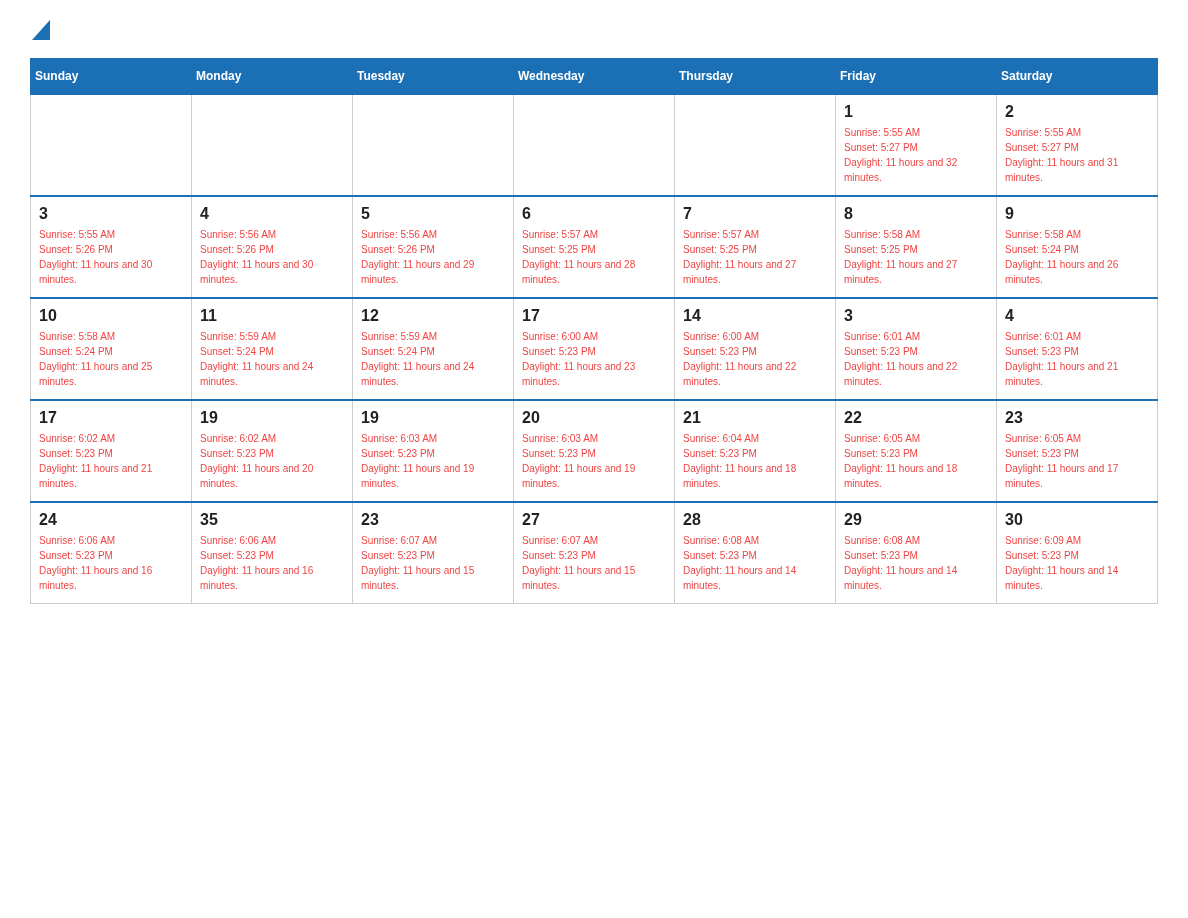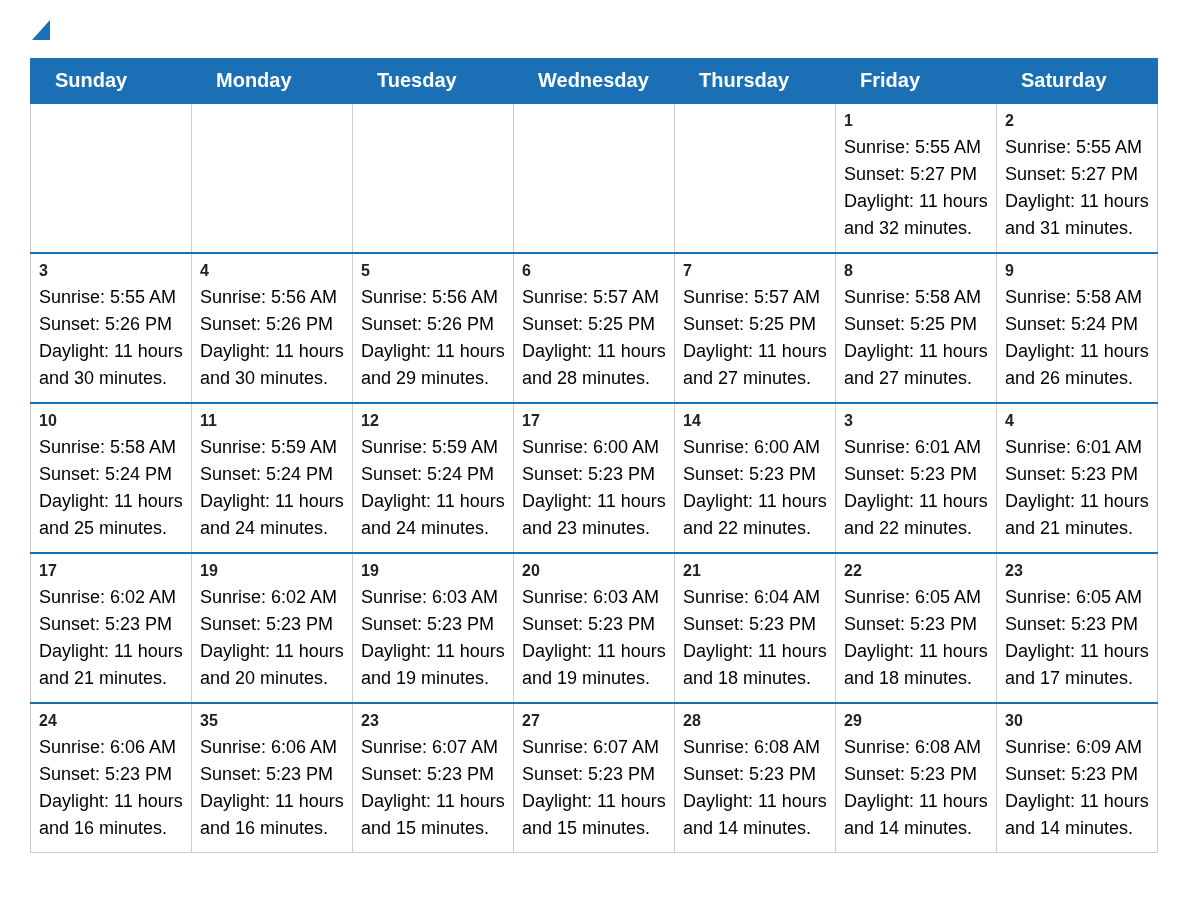--- a/index.html
+++ b/index.html
@@ -37,23 +37,23 @@
       color: #444;
     }
     .calendar {
       width: 100%;
       border-collapse: collapse;
       border: 1px solid #aaa;
     }
     .calendar th {
       background: #1a6fb5;
       color: #fff;
-      font-size: 20px;
-      font-weight: bold;
-      padding: 10px 24px;
+      font-size: 12px;
+      font-weight: bold;
+      padding: 10px 4px;
       text-align: left;
       border: 1px solid #1a6fb5;
     }
     .calendar td {
       vertical-align: top;
       padding: 8px 8px 10px 8px;
       border: 1px solid #ccc;
       width: 14.28%;
       min-height: 100px;
       font-size: 13px;
@@ -62,22 +62,22 @@
     .calendar tr.week-row td {
       border-top: 2px solid #1a6fb5;
     }
     .day-number {
       font-size: 16px;
       font-weight: bold;
       color: #222;
       margin-bottom: 4px;
     }
     .day-info {
-      font-size: 18px;
-      color: #000000;
+      font-size: 10px;
+      color: #ef4444;
       line-height: 1.5;
     }
     .empty-cell {
       background: #fff;
     }
     .logo-wrapper {
       display: flex;
       align-items: center;
       gap: 2px;
     }

